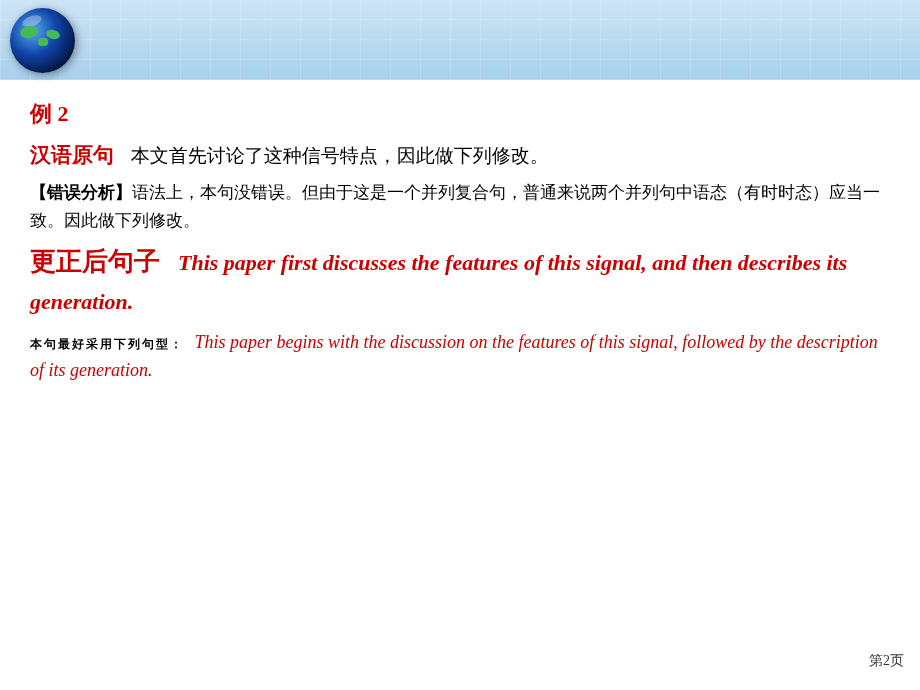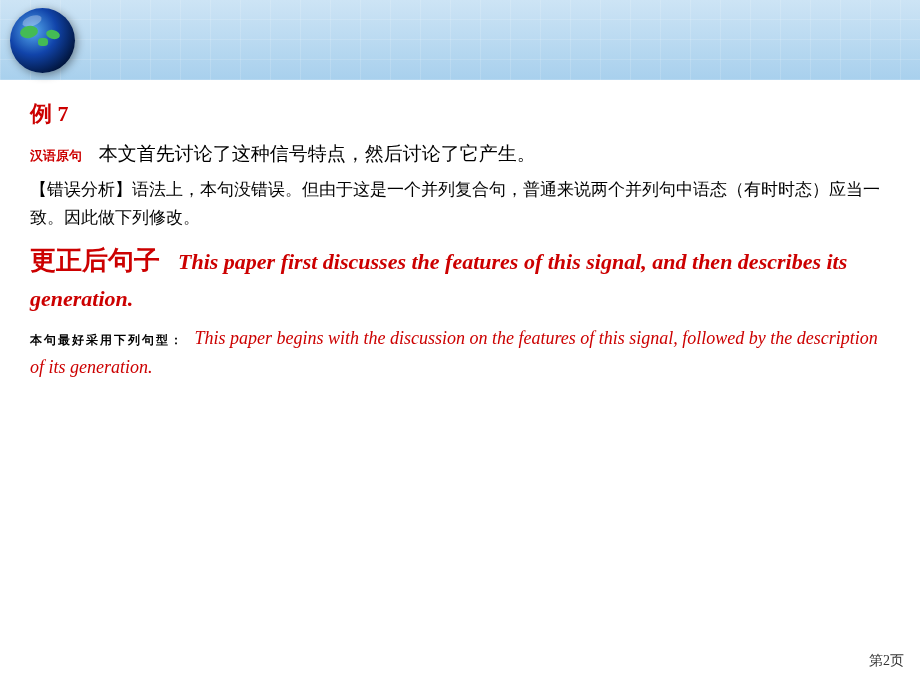--- a/index.html
+++ b/index.html
@@ -71,42 +71,42 @@
     }
 
     .section {
       margin-bottom: 6px;
       font-size: 18px;
     }
 
     .label-cn {
       color: #cc0000;
       font-weight: bold;
-      font-size: 13px;
+      font-size: 21px;
     }
 
     .label-en {
       color: #cc0000;
       font-weight: bold;
       font-size: 19px;
     }
 
     .text-black {
       color: #000;
     }
 
     .correction-section {
       margin-bottom: 8px;
     }
 
     .correction-label {
       color: #cc0000;
       font-size: 26px;
       font-weight: bold;
-      font-family: Liberation Sans, sans-serif;
+      font-family: Liberation Mono, monospace;
     }
 
     .better-section {
       margin-bottom: 6px;
       font-size: 18px;
     }
 
     .better-label {
       color: #000;
       font-weight: bold;
@@ -154,30 +154,30 @@
   <div class="header-bg"></div>
   <div class="globe">
     <div class="globe-land" style="width:18px;height:12px;top:18px;left:10px;transform:rotate(-10deg);"></div>
     <div class="globe-land" style="width:10px;height:8px;top:30px;left:28px;border-radius:40%;"></div>
     <div class="globe-land" style="width:14px;height:9px;top:22px;left:36px;transform:rotate(15deg);"></div>
   </div>
 </div>
 
 <div class="content">
 
-  <div class="example-title">例 7</div>
+  <div class="example-title">例 2</div>
 
   <div class="section cn-text">
     <span class="label-cn">汉语原句</span>
-    <span class="text-black" style="margin-left:12px;">本文首先讨论了这种信号特点，然后讨论了它产生。</span>
+    <span class="text-black" style="margin-left:12px;">本文首先讨论了这种信号特点，因此做下列修改。</span>
   </div>
 
 
   <div class="analysis">
-    <span class="text-black" style="font-weight:normal;">【错误分析】</span><span class="text-black">语法上，本句没错误。但由于这是一个并列复合句，普通来说两个并列句中语态（有时时态）应当一致。因此做下列修改。</span>
+    <span class="text-black" style="font-weight:bold;">【错误分析】</span><span class="text-black">语法上，本句没错误。但由于这是一个并列复合句，普通来说两个并列句中语态（有时时态）应当一致。因此做下列修改。</span>
   </div>
 
   <div class="correction-section">
     <span class="correction-label">更正后句子</span>
     <span class="italic-red-lg" style="margin-left:14px;">This paper first discusses the features of this signal, and then describes its generation.</span>
   </div>
 
   <div class="better-section">
     <span class="better-label">本句最好采用下列句型：</span>
     <span class="better-text" style="margin-left:6px;">This paper begins with the discussion on the features of this signal, followed by the description of its generation.</span>

